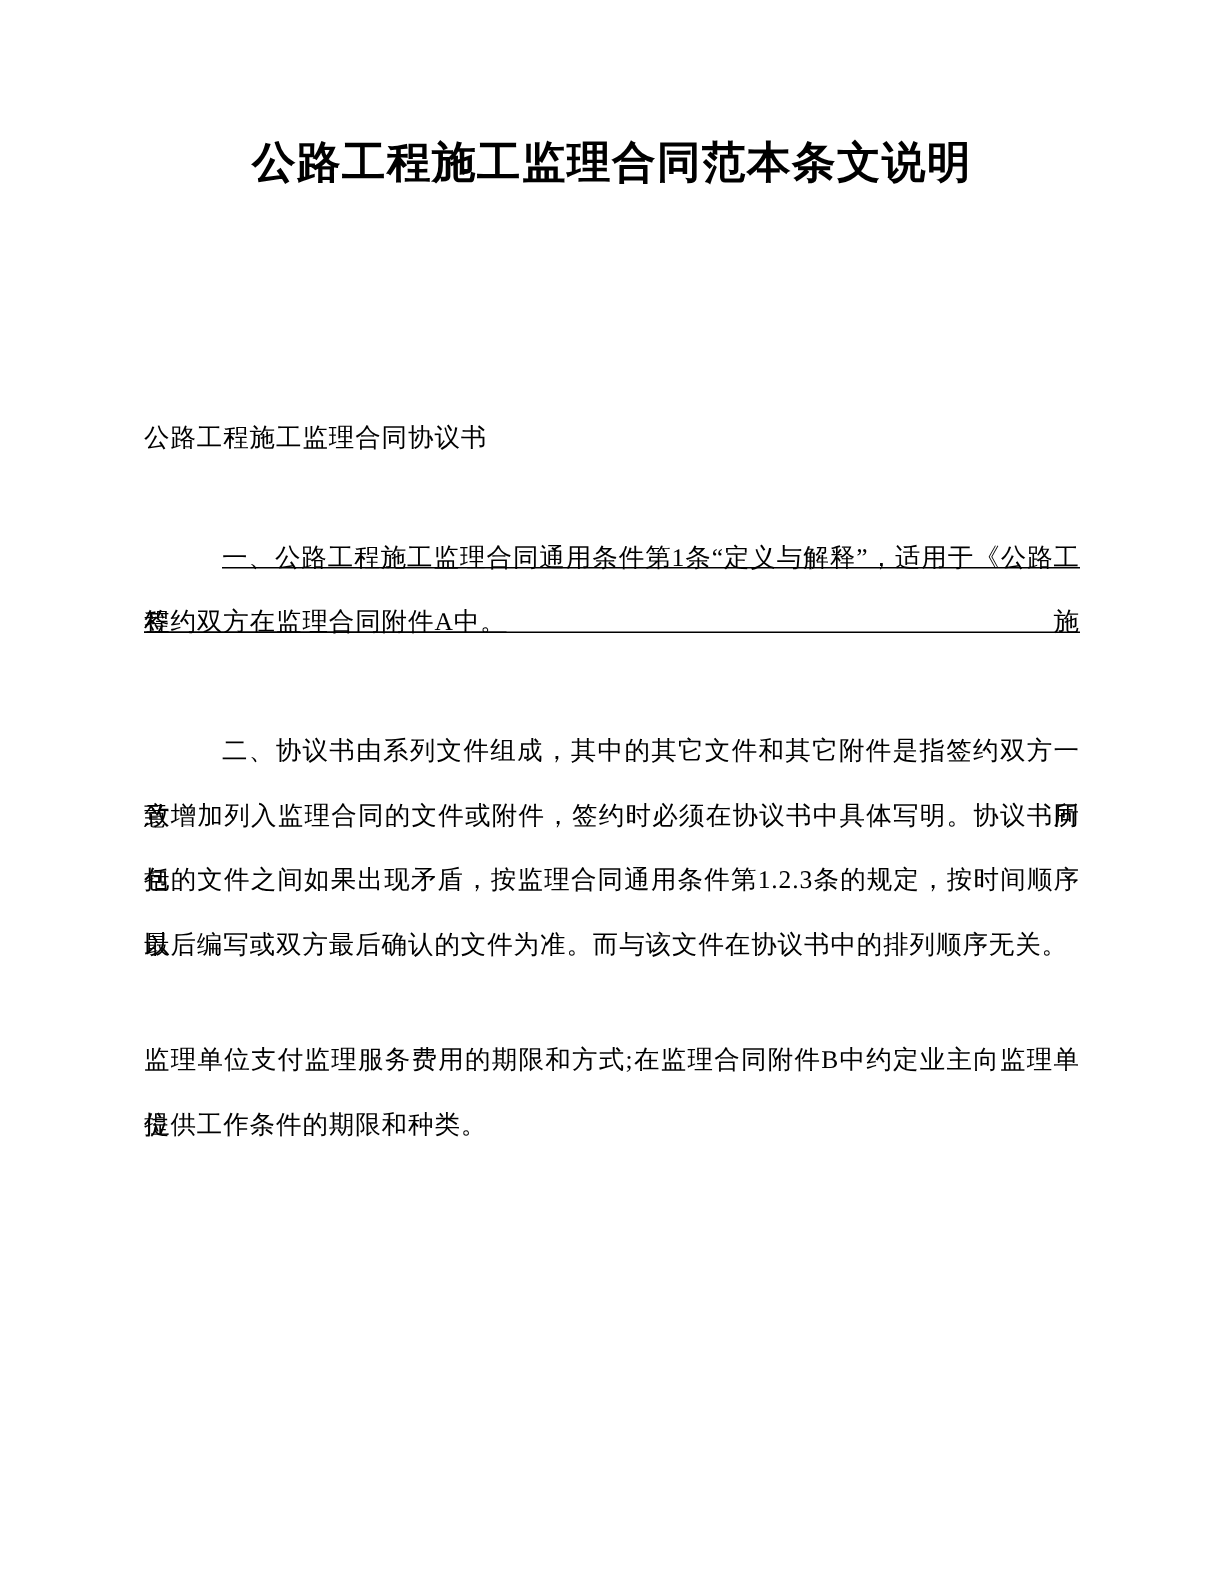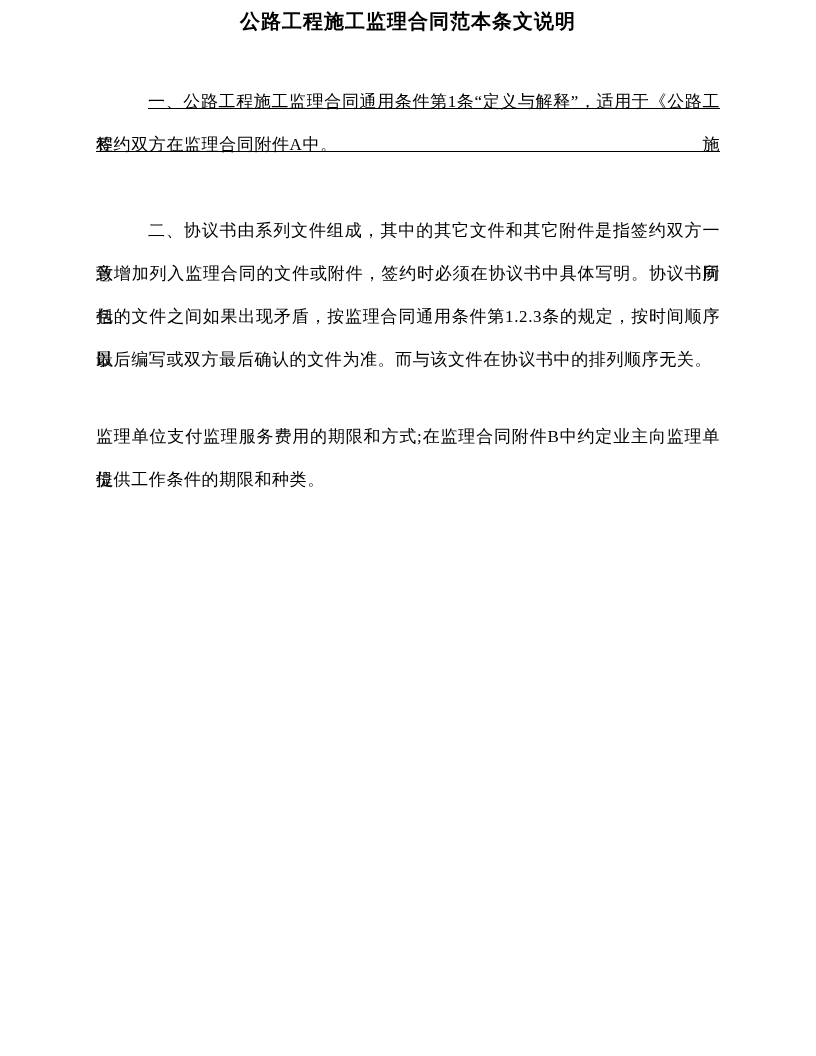--- a/index.html
+++ b/index.html
@@ -13,26 +13,27 @@
     height: 1056px;
     margin: 0 auto;
     background: #ffffff;
     color: #000000;
     font-family: "Liberation Serif", "DejaVu Serif", serif;
     padding: 0 96px;
     box-sizing: border-box;
     overflow: hidden;
   }
   .doc-title {
+    margin-top: 88px;
     height: 43px;
     line-height: 43px;
     text-align: center;
     font-family: "Liberation Sans", "DejaVu Sans", sans-serif;
     font-weight: bold;
-    font-size: 20px;
+    font-size: 29px;
     letter-spacing: 1px;
     white-space: nowrap;
   }
   .line {
     height: 43px;
     line-height: 43px;
     font-size: 17px;
     letter-spacing: 0.6px;
     white-space: nowrap;
   }
@@ -50,20 +51,21 @@
   .para-3 { margin-top: 34px; }
   .para-4 { margin-top: 37px; }
 </style>
 </head>
 <body>
 
 <div class="page">
 
   <div class="doc-title">公路工程施工监理合同范本条文说明</div>
 
+  <div class="line heading">公路工程施工监理合同协议书</div>
 
   <div class="paragraph para-1">
     <div class="line first justify">一、公路工程施工监理合同通用条件第1条“定义与解释”，适用于《公路工程施</div>
     <div class="line">签约双方在监理合同附件A中。</div>
   </div>
 
   <div class="paragraph para-2">
     <div class="line first justify">二、协议书由系列文件组成，其中的其它文件和其它附件是指签约双方一致同</div>
     <div class="line justify">意增加列入监理合同的文件或附件，签约时必须在协议书中具体写明。协议书所包</div>
     <div class="line justify">括的文件之间如果出现矛盾，按监理合同通用条件第1.2.3条的规定，按时间顺序以</div>

